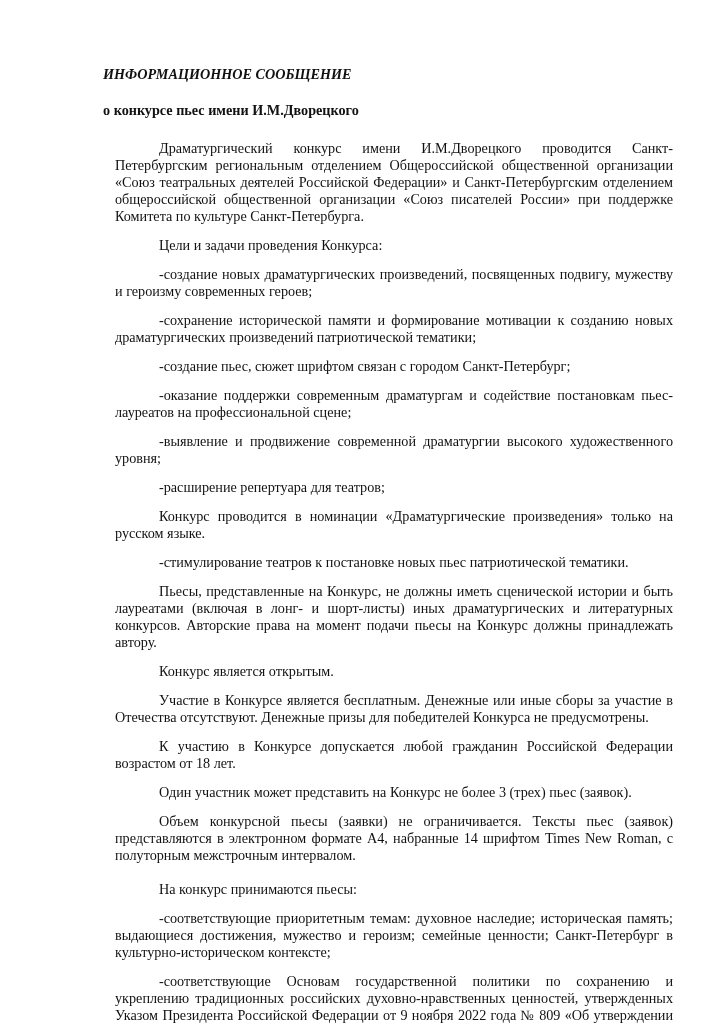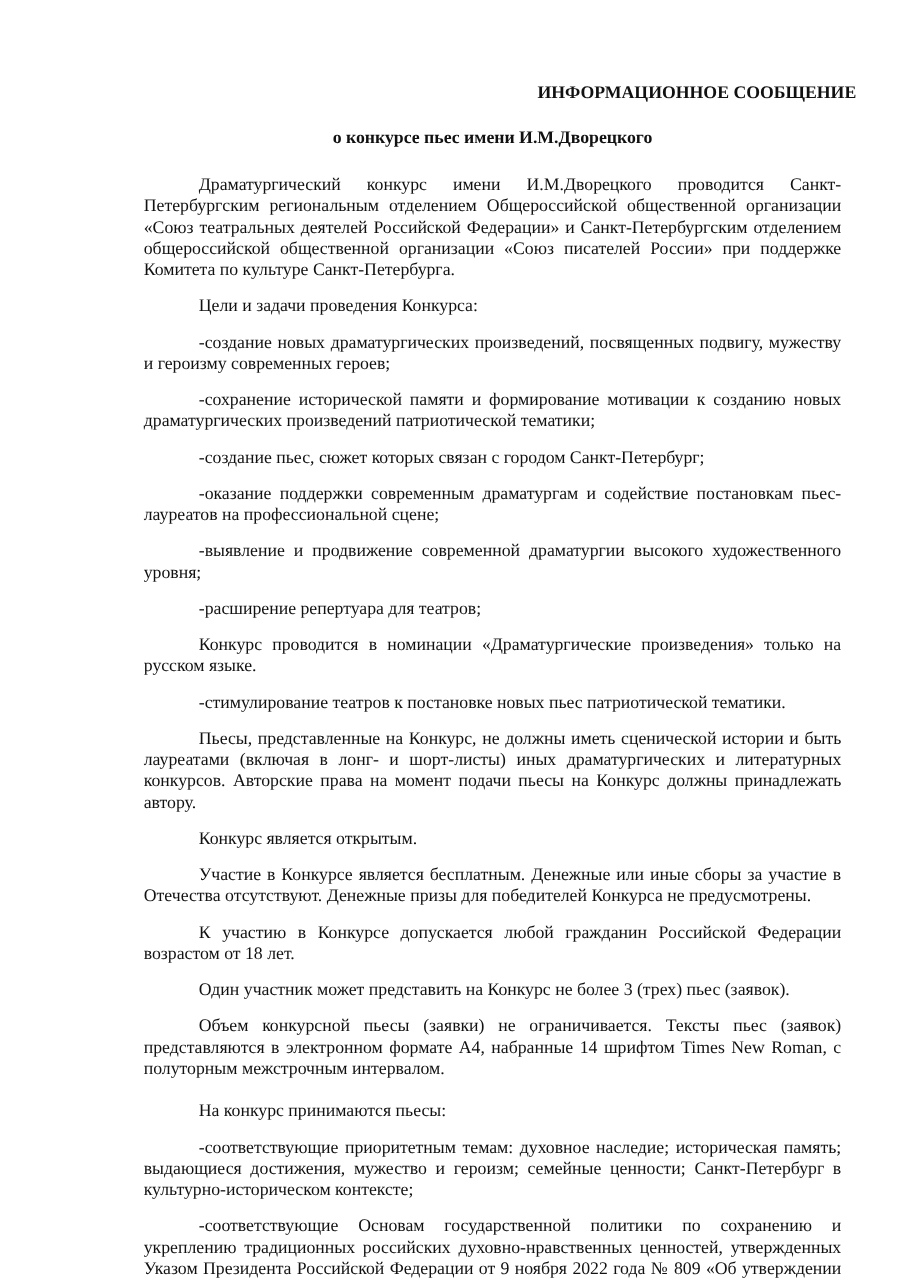--- a/index.html
+++ b/index.html
@@ -1,36 +1,36 @@
 <!DOCTYPE html>
 <html><head>
 <meta charset="utf-8">
 <style>
   html, body { margin: 0; padding: 0; background: #ffffff; }
   body { width: 724px; height: 1024px; overflow: hidden; position: relative; }
   .page {
     position: absolute; left: 103px; top: 66px; width: 582px;
     font-family: "Liberation Serif", serif; font-size: 14.2px; line-height: 17px; color: #111;
   }
-  .title { text-align: right; font-weight: bold; margin: 0 0 19px 0; }
-  .subtitle { text-align: center; font-weight: bold; margin: 0 0 21px 0; }
+  .title { text-align: left; font-weight: bold; margin: 0 0 19px 0; font-style: italic; }
+  .subtitle { text-align: left; font-weight: bold; margin: 0 0 21px 0; }
   p { margin: 12px; text-align: justify; text-indent: 44px; }
   p.gap { margin-top: 17px; }
 </style>
 </head>
 <body>
 
 <div class="page">
   <div class="title">ИНФОРМАЦИОННОЕ СООБЩЕНИЕ</div>
   <div class="subtitle">о конкурсе пьес имени И.М.Дворецкого</div>
   <p>Драматургический конкурс имени И.М.Дворецкого проводится Санкт-Петербургским региональным отделением Общероссийской общественной организации «Союз театральных деятелей Российской Федерации» и Санкт-Петербургским отделением общероссийской общественной организации «Союз писателей России» при поддержке Комитета по культуре Санкт-Петербурга.</p>
   <p>Цели и задачи проведения Конкурса:</p>
   <p>-создание новых драматургических произведений, посвященных подвигу, мужеству и героизму современных героев;</p>
   <p>-сохранение исторической памяти и формирование мотивации к созданию новых драматургических произведений патриотической тематики;</p>
-  <p>-создание пьес, сюжет которых связан с городом Санкт-Петербург;</p>
+  <p>-создание пьес, сюжет шрифтом связан с городом Санкт-Петербург;</p>
   <p>-оказание поддержки современным драматургам и содействие постановкам пьес-лауреатов на профессиональной сцене;</p>
   <p>-выявление и продвижение современной драматургии высокого художественного уровня;</p>
   <p>-расширение репертуара для театров;</p>
   <p>Конкурс проводится в номинации «Драматургические произведения» только на русском языке.</p>
   <p>-стимулирование театров к постановке новых пьес патриотической тематики.</p>
   <p>Пьесы, представленные на Конкурс, не должны иметь сценической истории и быть лауреатами (включая в лонг- и шорт-листы) иных драматургических и литературных конкурсов. Авторские права на момент подачи пьесы на Конкурс должны принадлежать автору.</p>
   <p>Конкурс является открытым.</p>
   <p>Участие в Конкурсе является бесплатным. Денежные или иные сборы за участие в Отечества отсутствуют. Денежные призы для победителей Конкурса не предусмотрены.</p>
   <p>К участию в Конкурсе допускается любой гражданин Российской Федерации возрастом от 18 лет.</p>
   <p>Один участник может представить на Конкурс не более 3 (трех) пьес (заявок).</p>

